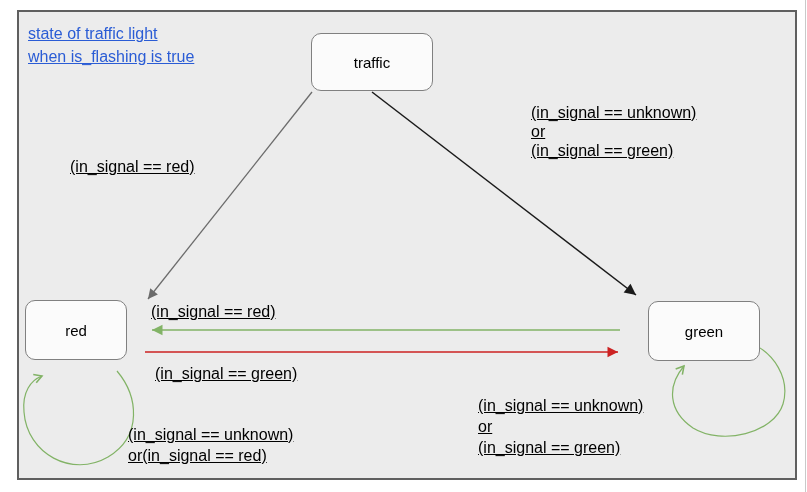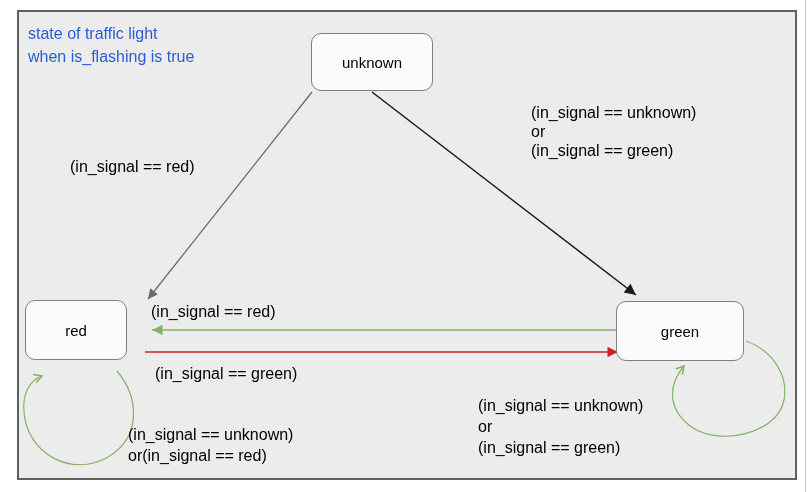--- a/index.html
+++ b/index.html
@@ -48,27 +48,28 @@
     border-radius: 10px;
     display: flex;
     align-items: center;
     justify-content: center;
     font-size: 15px;
     color: #000000;
     box-sizing: border-box;
   }
   .state-unknown { left: 311px; top: 33px;  width: 122px; height: 58px; }
   .state-red     { left: 25px;  top: 300px; width: 102px; height: 60px; }
-  .state-green   { left: 616px; top: 301px; width: 128px; height: 60px; justify-content: center; }
+  .state-green   { left: 648px; top: 301px; width: 112px; height: 60px; justify-content: center; }
   .lbl {
     position: absolute;
     font-size: 16px;
     line-height: 19px;
     color: #000000;
     white-space: pre-line;
+    text-decoration: underline;
   }
   .lbl-title {
     left: 28px;
     top: 22px;
     font-size: 16px;
     line-height: 23px;
     color: #2a5cd5;
   }
   .lbl-u2r   { left: 70px;  top: 157px; }
   .lbl-u2g   { left: 531px; top: 103px; }
@@ -111,21 +112,21 @@
     <path d="M 620 330 L 152 330" fill="none" stroke="#82b366" stroke-width="1.4" marker-end="url(#arr-green)"></path>
 
     <path d="M 145 352 L 618 352" fill="none" stroke="#cc2222" stroke-width="1.4" marker-end="url(#arr-red)"></path>
 
     <path d="M 117 371 C 138 396, 143 436, 108 457 C 72 478, 27 454, 24 412 C 22 392, 31 380, 42 376" fill="none" stroke="#82b366" stroke-width="1.2" marker-end="url(#arr-green-open)"></path>
 
     <path d="M 746 341 C 776 352, 790 380, 783 404 C 774 433, 722 446, 693 428 C 668 411, 667 386, 684 366" fill="none" stroke="#82b366" stroke-width="1.2" marker-end="url(#arr-green-open)"></path>
   </svg>
 
   <div class="state state-unknown">
-    <span>unknown</span>
+    <span>traffic</span>
   </div>
 
   <div class="state state-red">
     <span>red</span>
   </div>
 
   <div class="state state-green">
     <span>green</span>
   </div>
 

